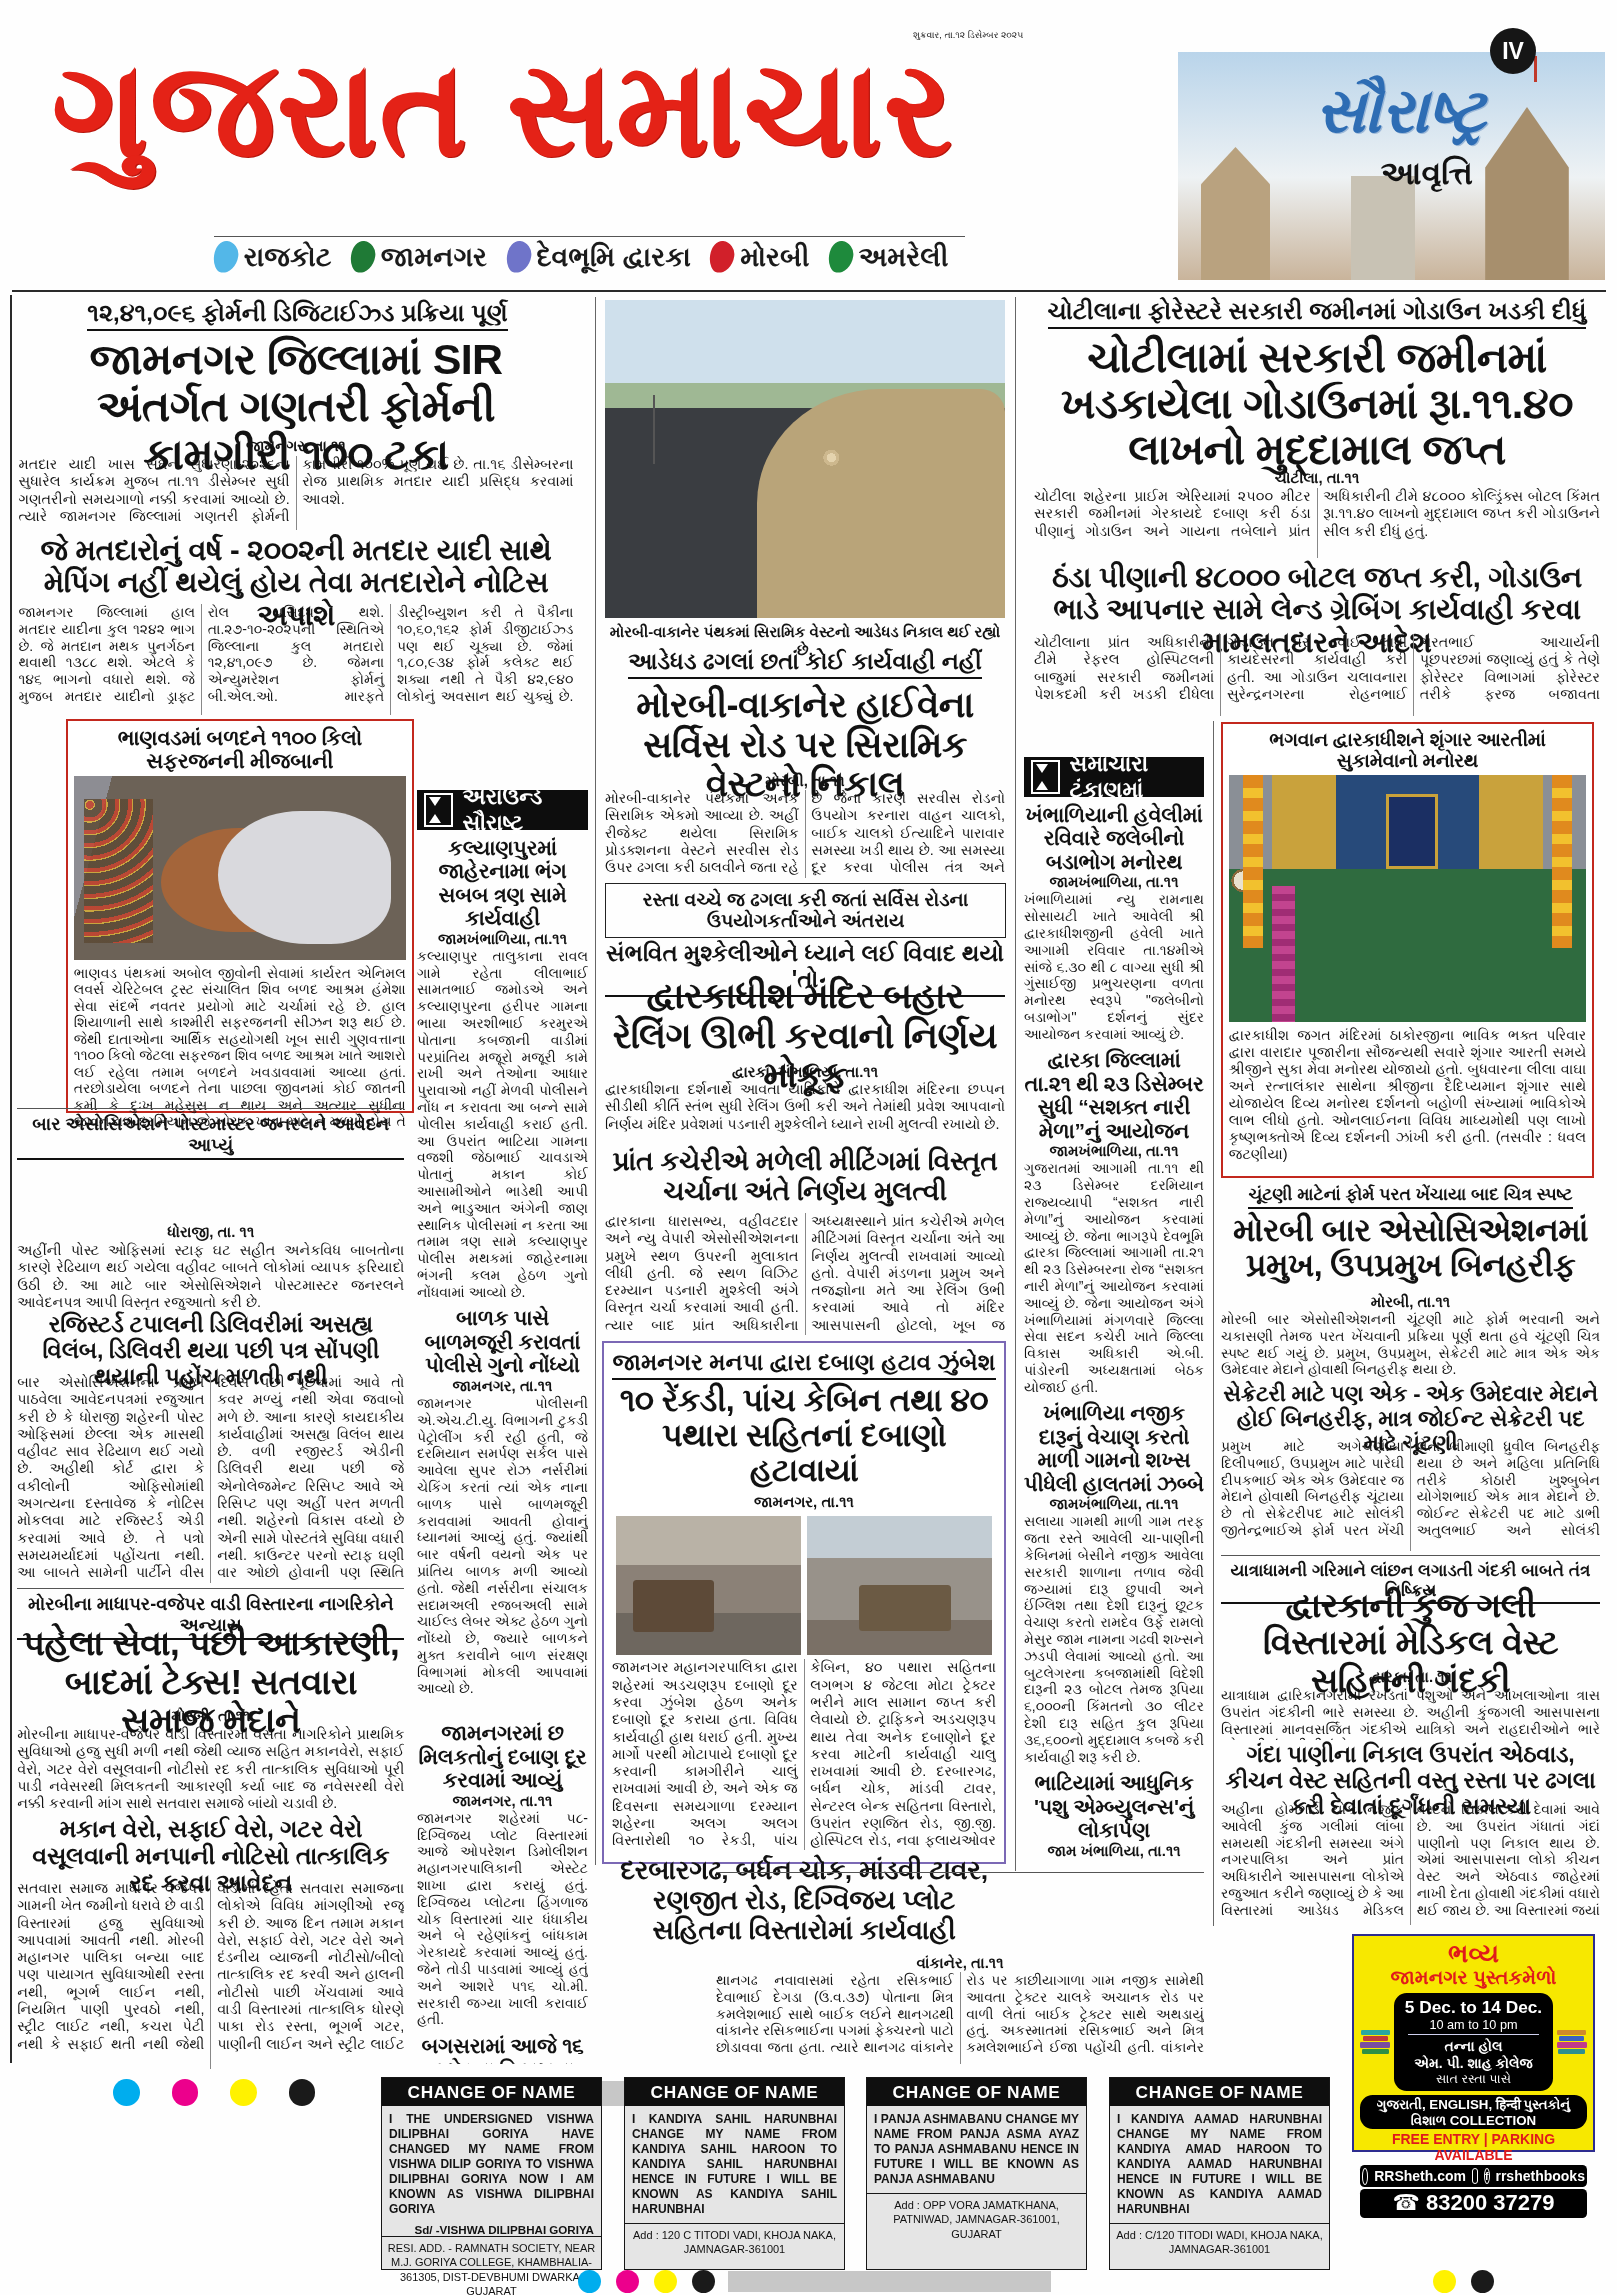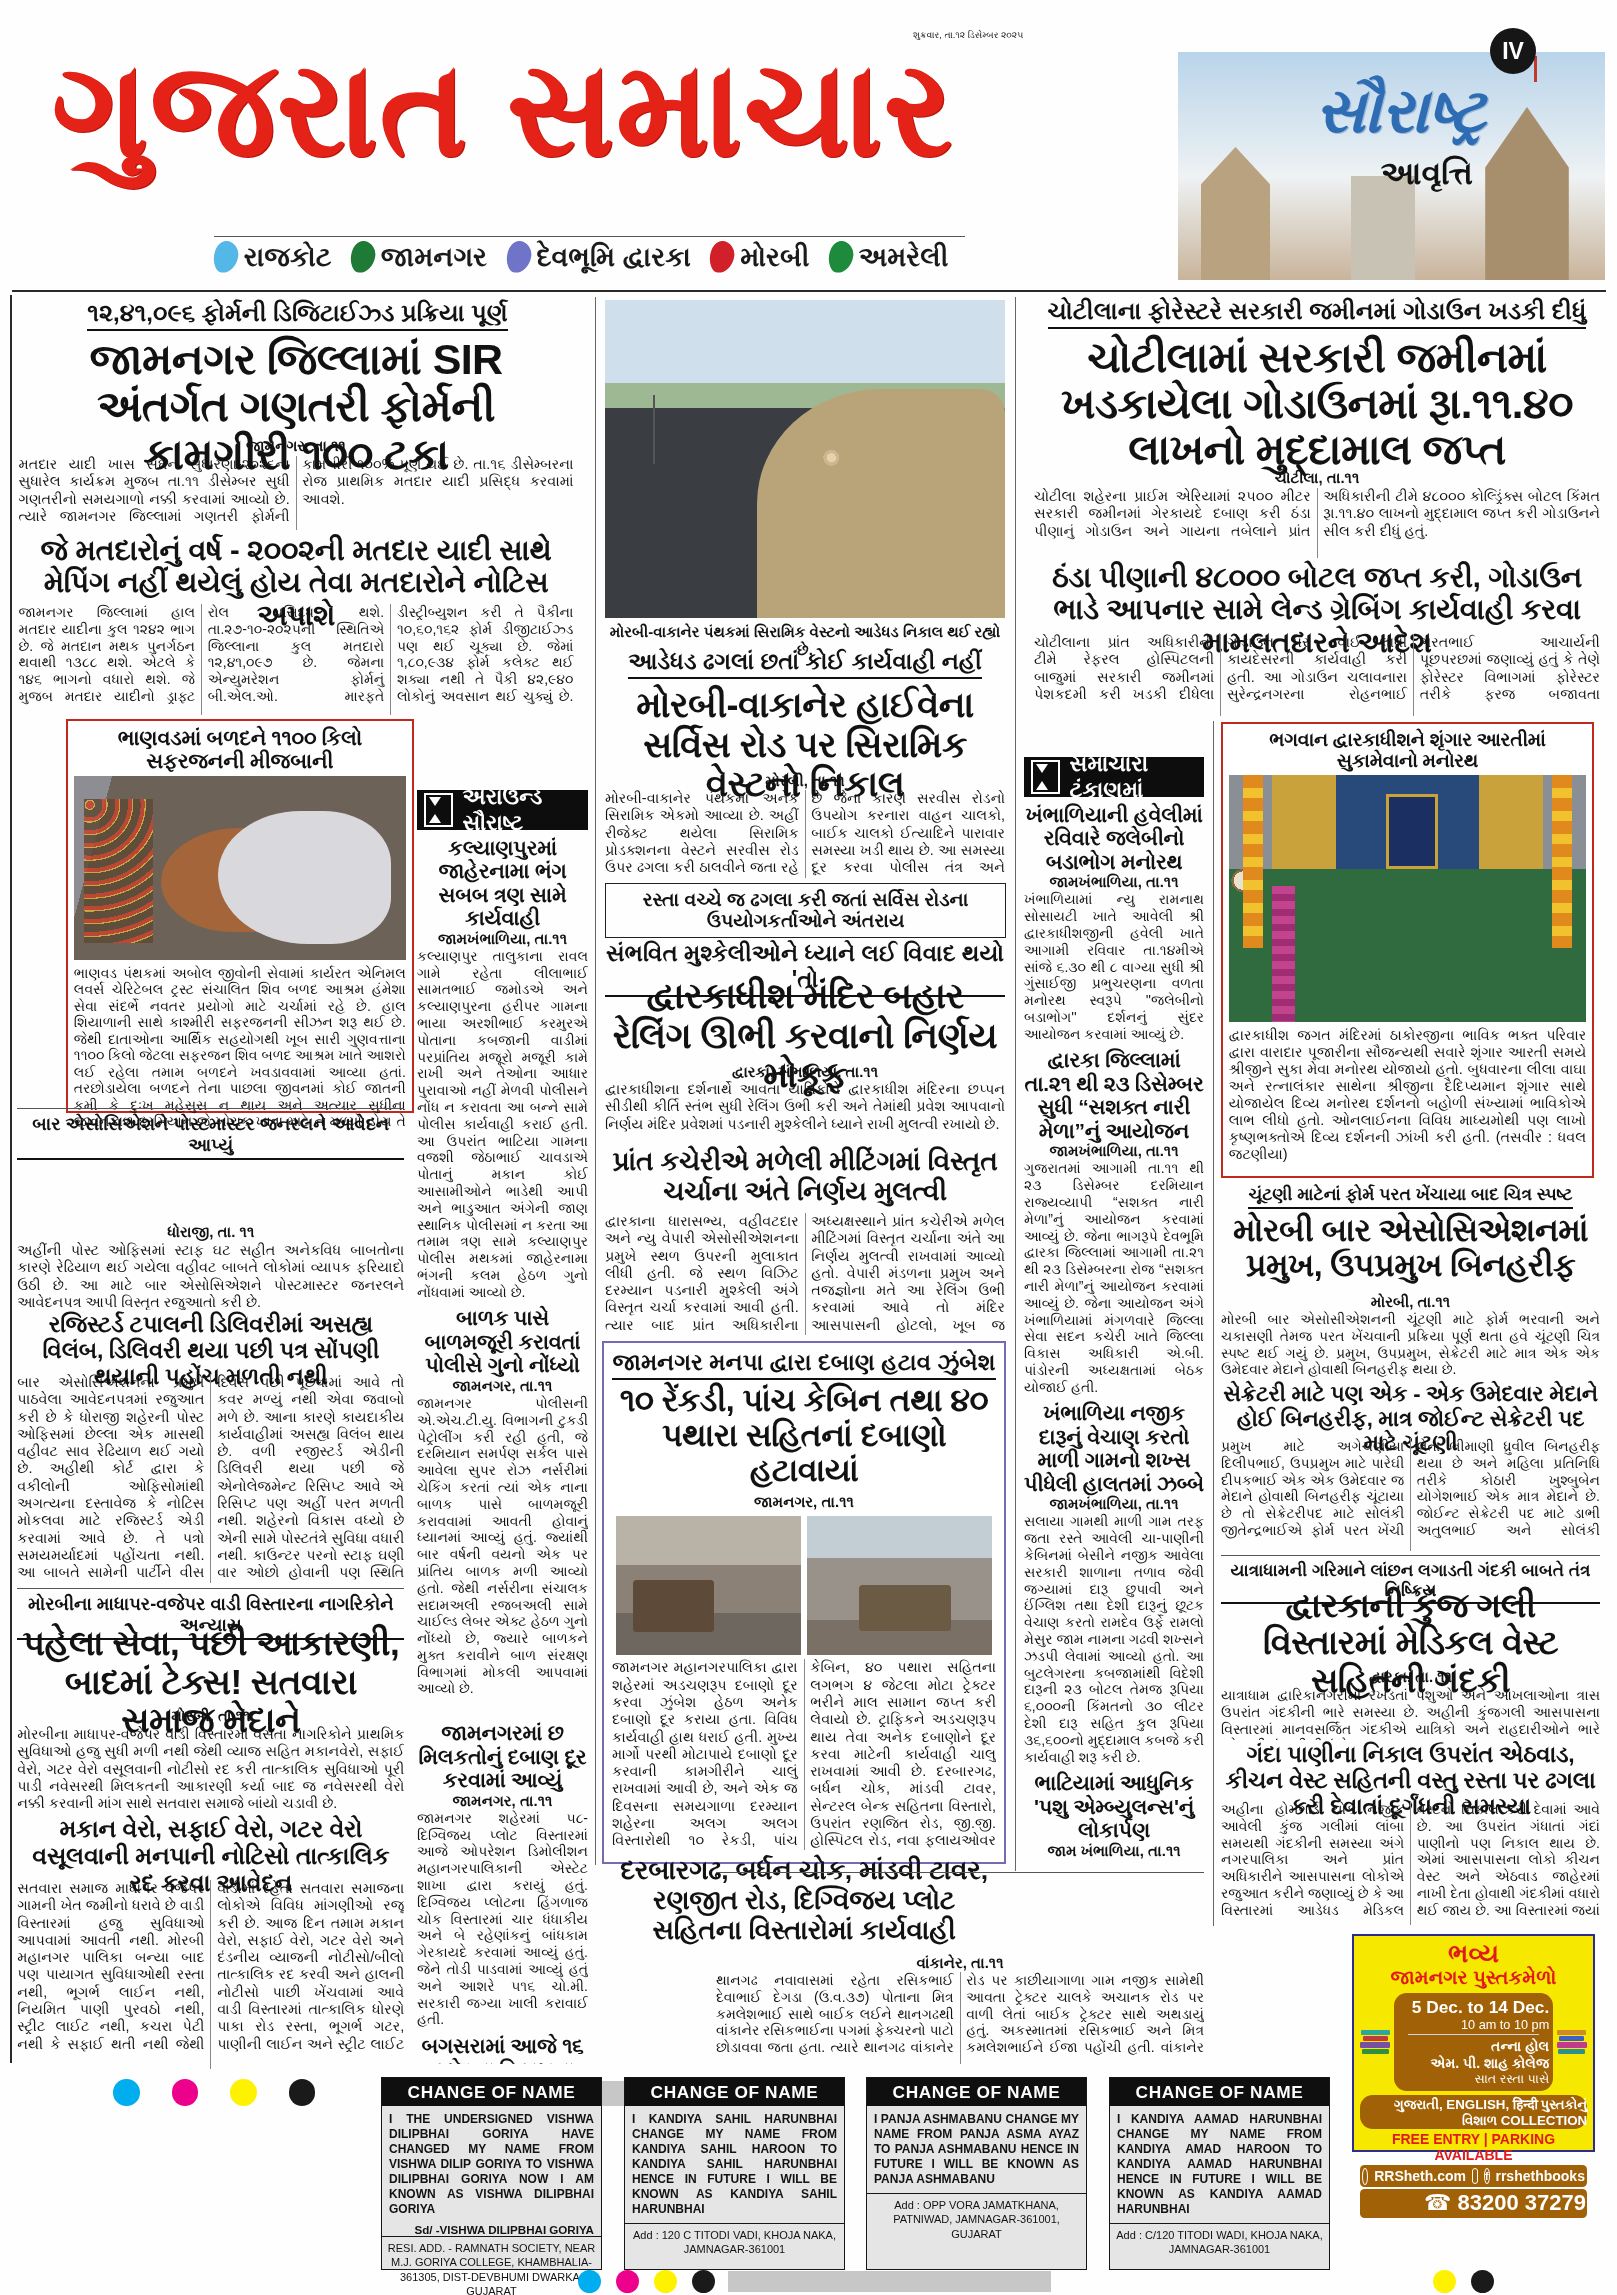--- a/index.html
+++ b/index.html
@@ -40,21 +40,21 @@
   .hg:after{content:"";position:absolute;left:2.9px;bottom:1.7px;border:6.4px solid transparent;
             border-bottom:9.8px solid #fff;}
   
   .conbox{border:1.7px solid #161616;background:#e5e5e5;}
   .conhead{background:#0f0f0f;color:#fff;font-weight:bold;text-align:center;
            font-size:17.3px;padding:3.5px 0;letter-spacing:0.6px;}
   .conbody{font-size:12px;font-weight:bold;text-align:justify;padding:5.8px 7px;line-height:1.25;}
   .conaddr{border-top:1.2px solid #161616;font-size:11px;text-align:center;padding:4.6px 5.8px;line-height:1.3;}
   
   .bookad{background:#f7e800;border:2.3px solid #2d2c8f;}
-  .bluepanel{background:#a16207;color:#fff;border-radius:12.7px;text-align:right;}
+  .bluepanel{background:#000000;color:#fff;border-radius:12.7px;text-align:center;}
   .dot{width:26.6px;height:26.6px;border-radius:50%;display:inline-block;}
   .graybar{background:#c7c7c7;}
   .bookstack i{display:block;height:5.2px;border-radius:1.2px;margin:1.2px auto;}
 </style>
 </head>
 <body>
 
 <div class="page">
 
   <div class="abs" style="left:913px;top:30px;width:370px;">શુક્રવાર, તા.૧૨ ડિસેમ્બર ૨૦૨૫</div>

